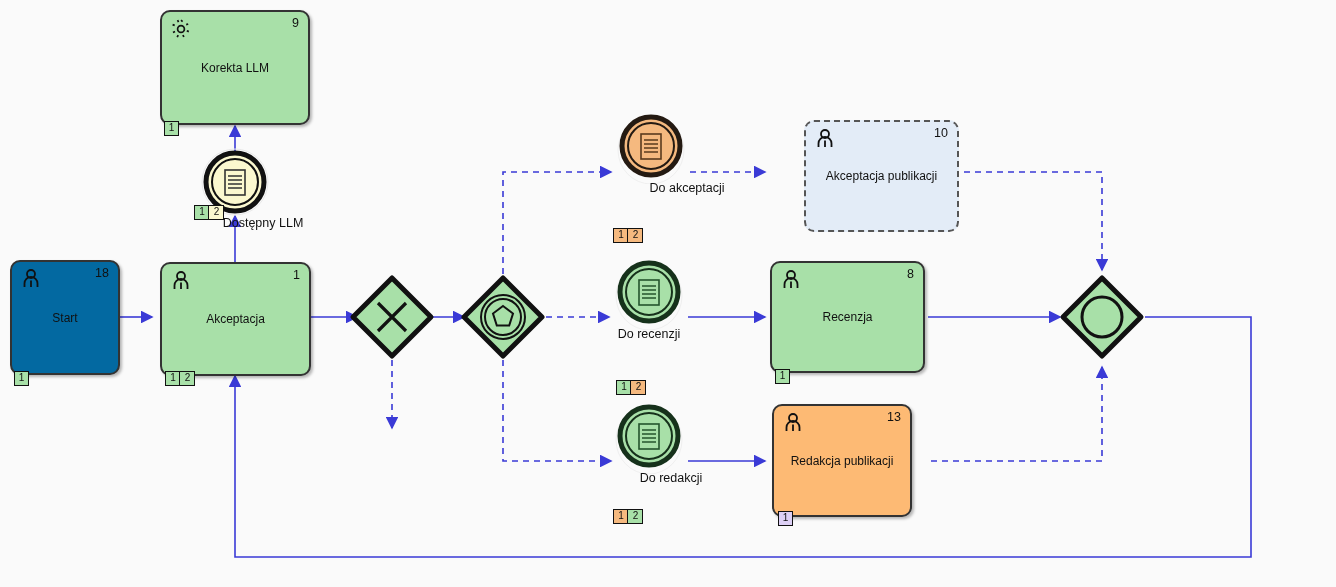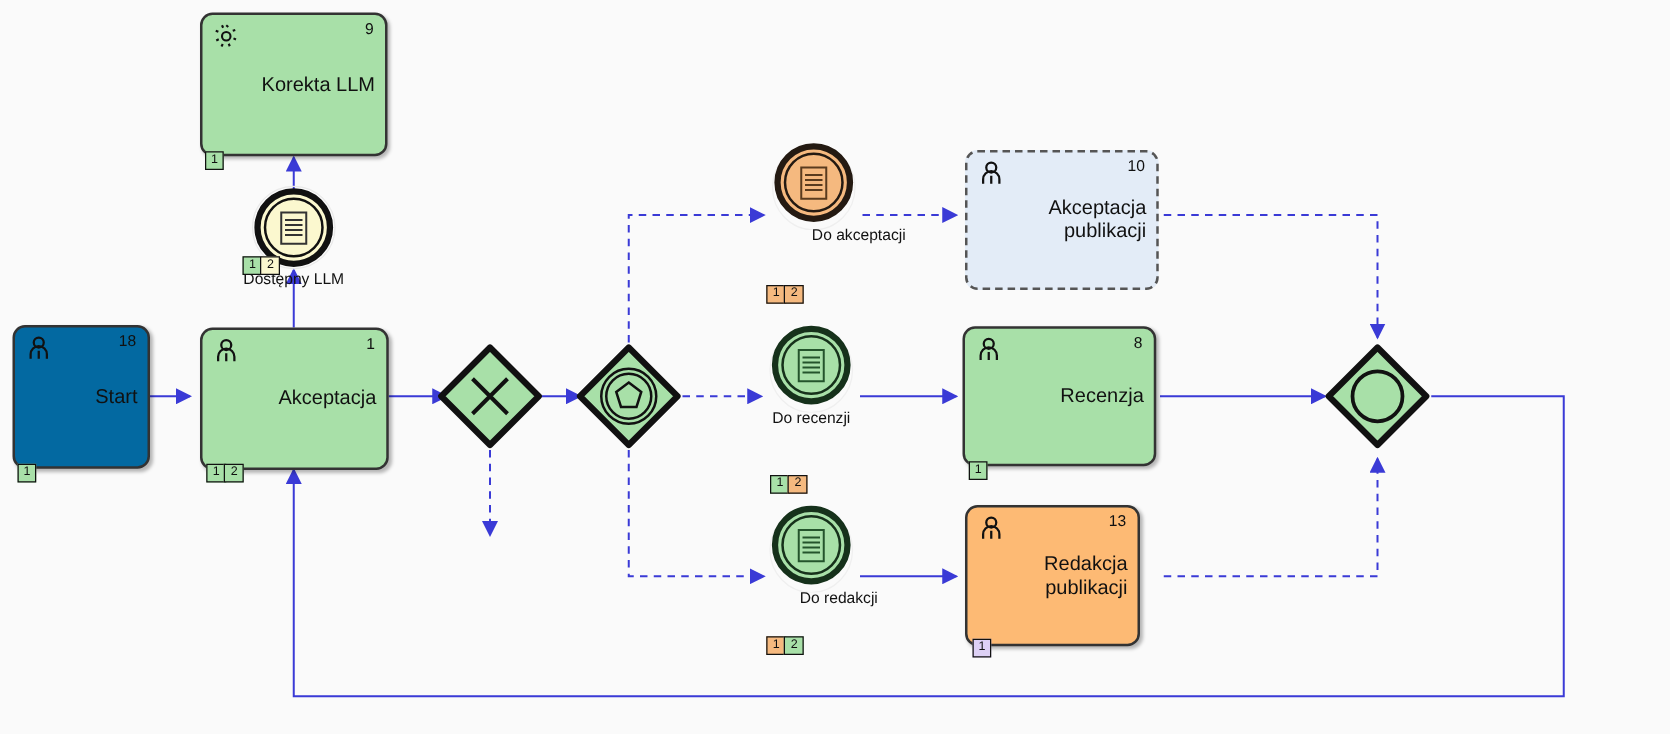--- a/index.html
+++ b/index.html
@@ -14,30 +14,30 @@
   svg.edges{position:absolute;left:0;top:0;width:1336px;height:587px;pointer-events:none;}
 
   
   .task{
     position:absolute;
     box-sizing:border-box;
     border:2px solid #333333;
     border-radius:10px;
     box-shadow:2px 2px 3px rgba(0,0,0,0.28);
   }
-  .task.dashed{border-style:dashed;border-width:2px;border-color:#555;box-shadow:none;}
+  .task.dashed{border-style:dashed;border-width:2px;border-color:#555;box-shadow:none;margin-left:32px;}
   .task .tnum{
     position:absolute;top:4px;right:9px;
     font-size:12.5px;color:#111;
   }
   .task .tlabel{
     position:absolute;left:0;right:0;top:50%;
     transform:translateY(-50%);
-    text-align:right;
-    font-size:16px;color:#111;
+    text-align:center;
+    font-size:12px;color:#111;
     padding:0 8px;
     line-height:1.2;
   }
   .task .ticon{position:absolute;left:7px;top:5px;width:24px;height:24px;}
 
   
   .botbadge{
     position:absolute;
     box-sizing:border-box;
     border:1.6px solid #111;
@@ -132,21 +132,21 @@
   <div class="evt" style="left:200px;top:148px;width:70px;height:68px;">
     <svg width="70" height="68" viewBox="0 0 70 68">
       <ellipse cx="35" cy="34" rx="33" ry="33" fill="none" stroke="#e9e9e9" stroke-width="1"></ellipse>
       <circle cx="35" cy="34" r="29" fill="#fbf8cf" stroke="#111" stroke-width="5"></circle>
       <circle cx="35" cy="34" r="23" fill="#fbf8cf" stroke="#111" stroke-width="2"></circle>
       <rect x="25" y="22" width="20" height="25" fill="#fbf8cf" stroke="#333" stroke-width="1.6"></rect>
       <g stroke="#333" stroke-width="1.5">
         <path d="M28,28 h14 M28,32 h14 M28,36 h14 M28,40 h14"></path>
       </g>
     </svg>
-    <span class="elabel" style="top:68px;">Dostępny LLM</span>
+    <span class="elabel" style="top:68px;margin-left:28px;">Dostępny LLM</span>
   </div>
   <div class="pair" style="left:194px;top:205px;">
     <span style="background:#a8e0a8;">1</span>
     <span style="background:#fbf8cf;">2</span>
   </div>
 
   <div class="task" style="left:10px;top:260px;width:110px;height:115px;background:#0369a1;">
     <span class="ticon">
       <svg viewBox="0 0 24 24" width="24" height="24" fill="none" stroke="#111" stroke-width="1.8">
         <circle cx="12" cy="7" r="4"></circle>

